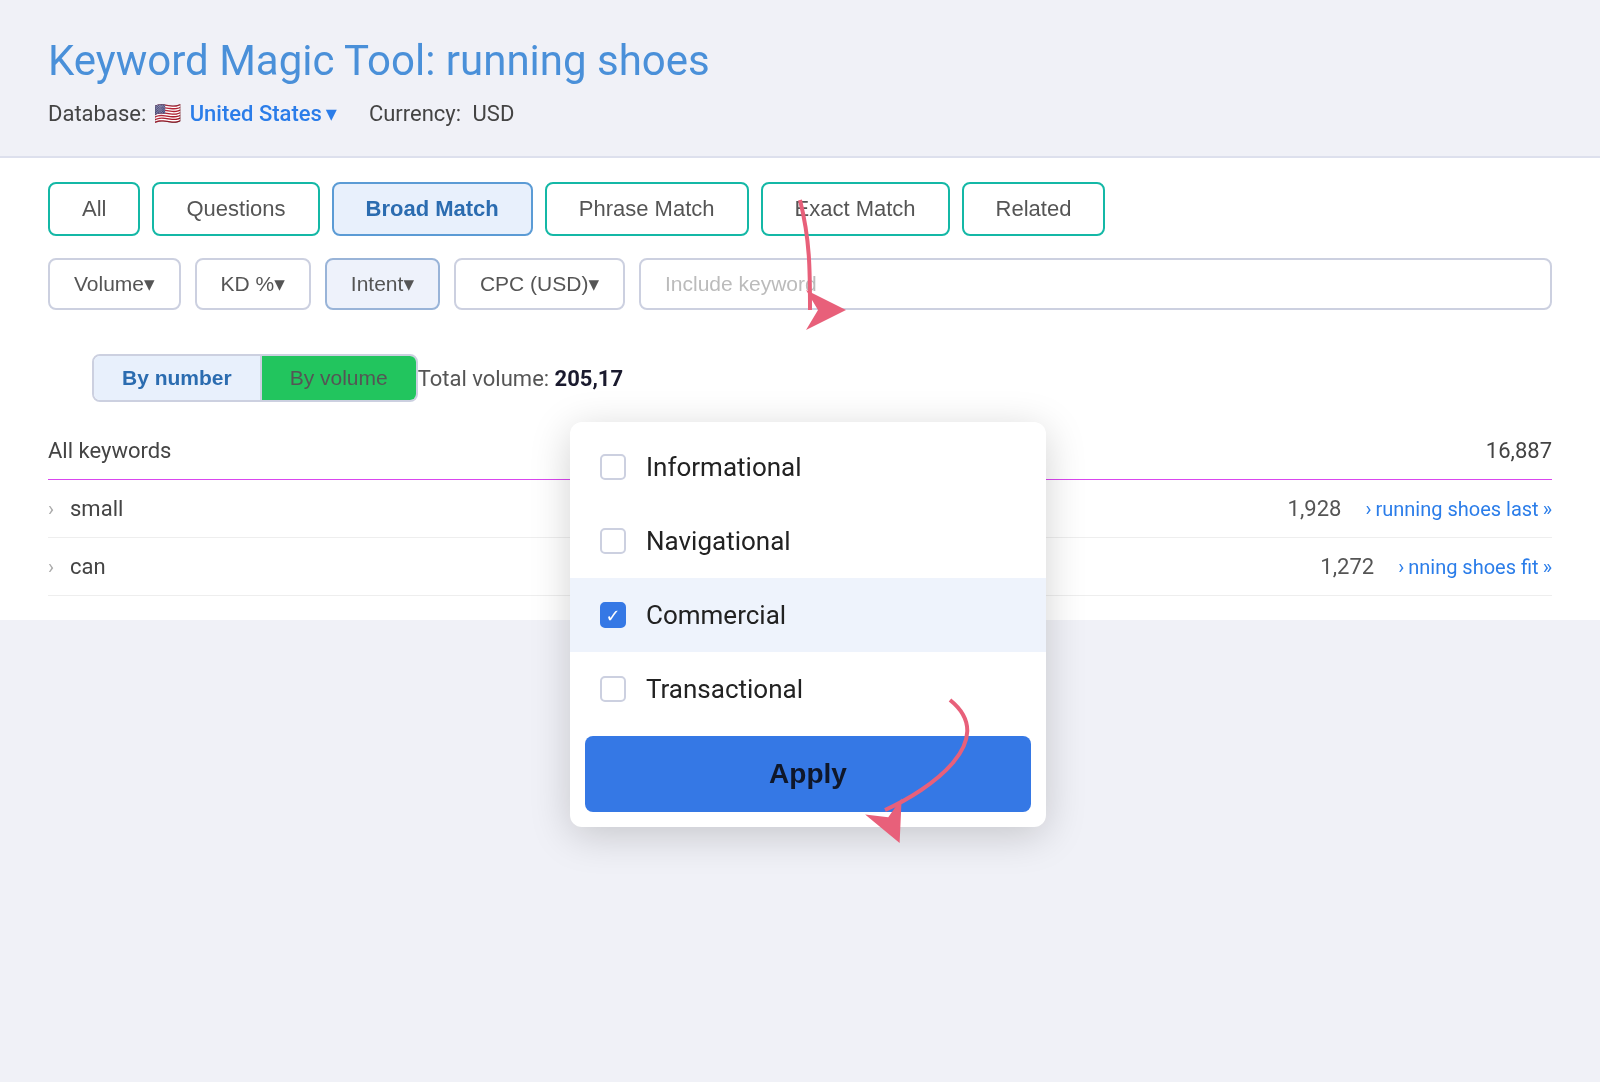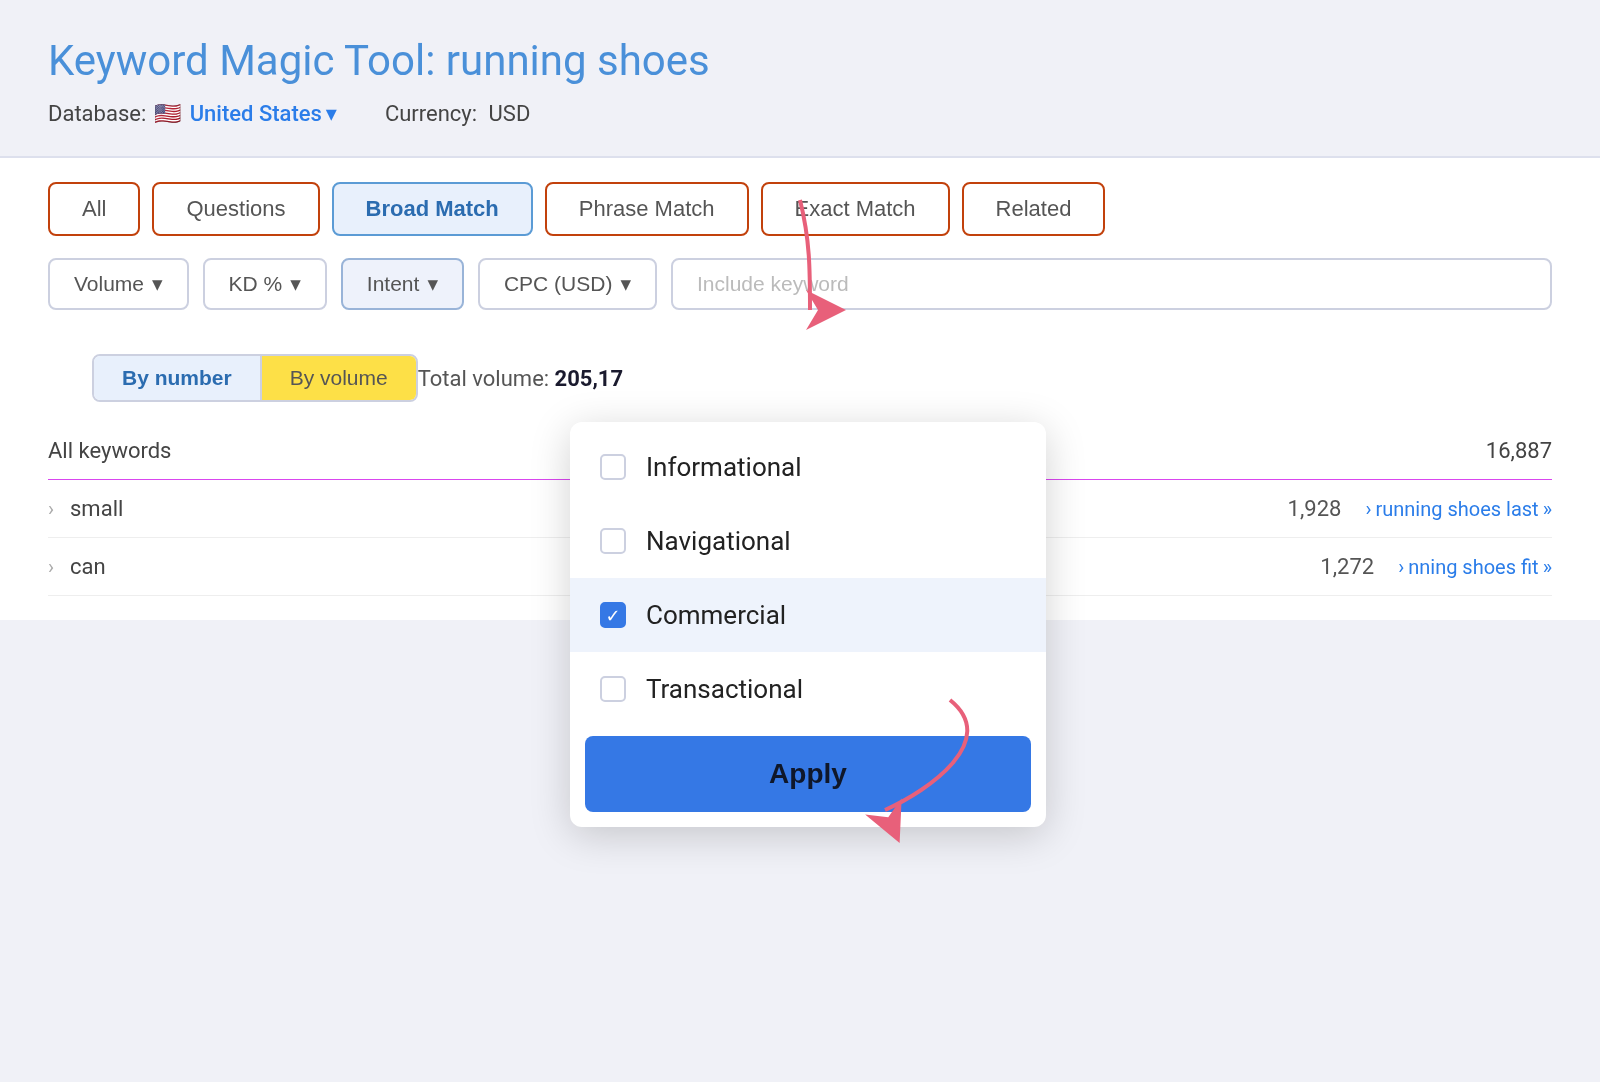--- a/index.html
+++ b/index.html
@@ -20,21 +20,21 @@
       color: #1a1a2e;
       margin-bottom: 16px;
     }
     .header-title span {
       color: #4a90d9;
       font-weight: 400;
     }
     .header-meta {
       display: flex;
       align-items: center;
-      gap: 48px;
+      gap: 32px;
       font-size: 22px;
       color: #444;
       margin-bottom: 30px;
     }
     .database-label {
       display: flex;
       align-items: center;
       gap: 8px;
     }
     .database-link {
@@ -56,21 +56,21 @@
       margin: 0 -48px;
     }
     .tabs-row {
       display: flex;
       align-items: center;
       gap: 12px;
       margin-bottom: 22px;
     }
     .tab-btn {
       padding: 12px 32px;
-      border: 2px solid #c2410c;
+      border: 2px solid #14b8a6;
       border-radius: 8px;
       background: #fff;
       font-size: 22px;
       color: #555;
       cursor: pointer;
       white-space: nowrap;
     }
     .tab-btn.active {
       background: #e8f0fc;
       border-color: #5b9bd5;
@@ -87,21 +87,20 @@
     .filter-btn {
       padding: 12px 24px;
       border: 2px solid #ccd0e0;
       border-radius: 8px;
       background: #fff;
       font-size: 21px;
       color: #555;
       cursor: pointer;
       display: flex;
       align-items: center;
-      gap: 8px;
       white-space: nowrap;
     }
     .filter-btn.active {
       background: #eef2fb;
       border-color: #99b4d8;
     }
     .include-keyword-btn {
       padding: 12px 24px;
       border: 2px solid #ccd0e0;
       border-radius: 8px;
@@ -131,21 +130,21 @@
       align-items: center;
       gap: 0;
       border: 2px solid #ccd0e0;
       border-radius: 8px;
       overflow: hidden;
     }
     .view-btn {
       padding: 10px 28px;
       font-size: 21px;
       cursor: pointer;
-      background: #fde047;
+      background: #22c55e;
       border: none;
       color: #555;
     }
     .view-btn.active {
       background: #e8f0fc;
       color: #2b6cb0;
       font-weight: 600;
     }
     .view-btn + .view-btn {
       border-left: 2px solid #ccd0e0;

